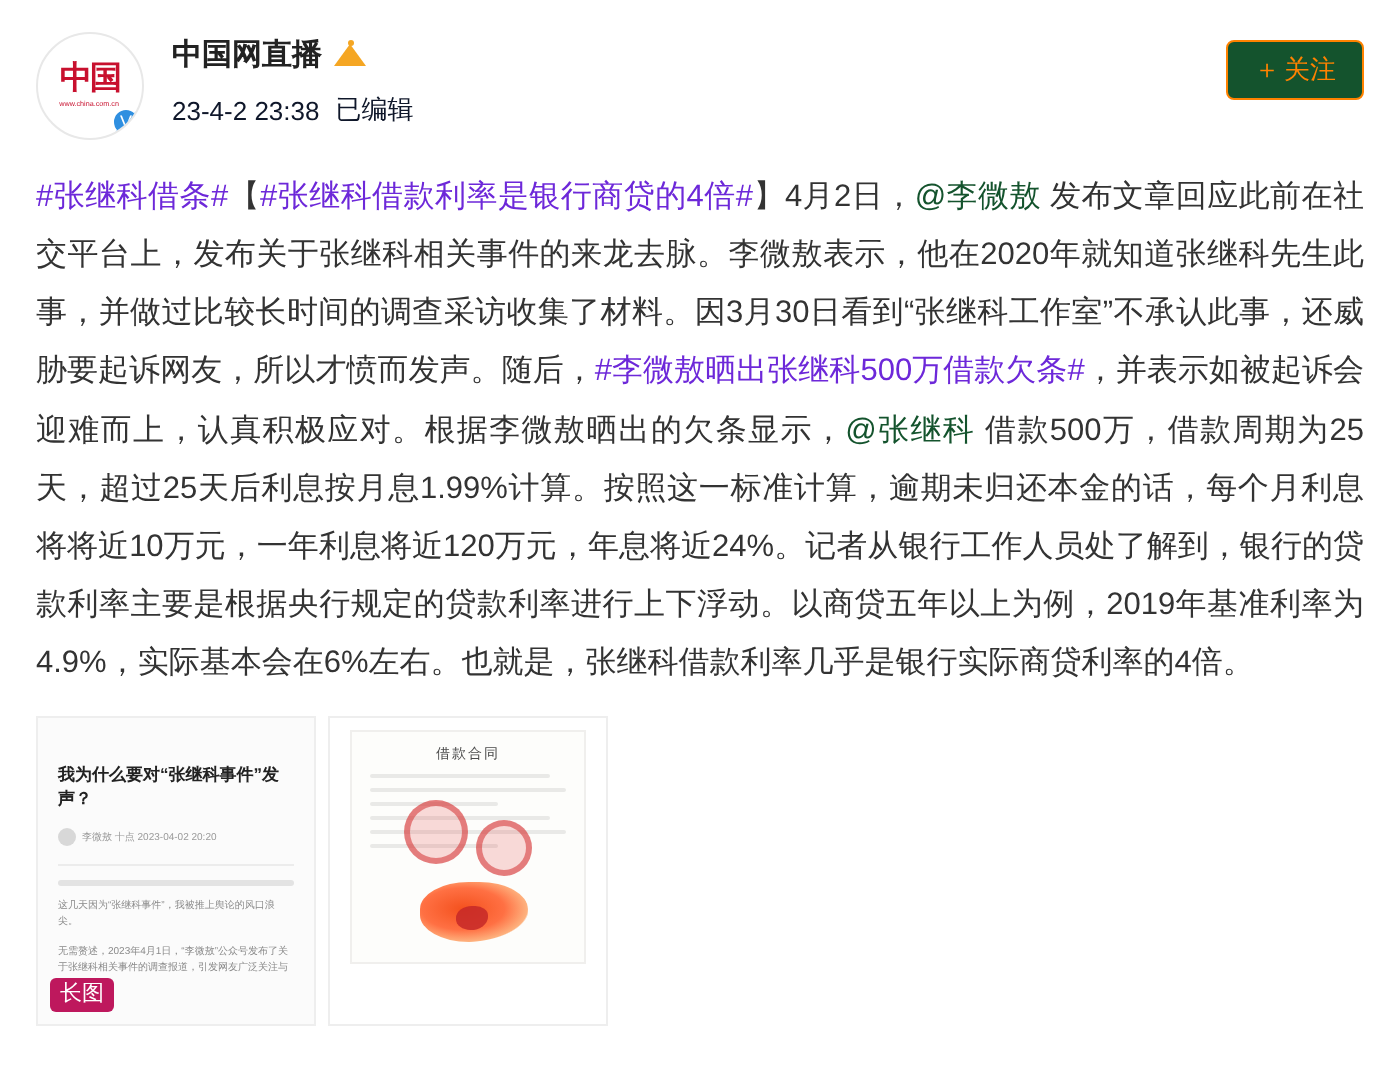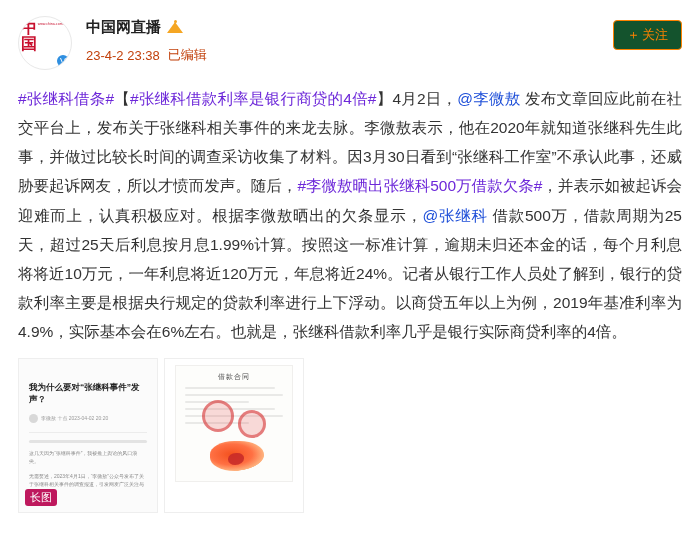--- a/index.html
+++ b/index.html
@@ -40,22 +40,22 @@
     display: flex;
     align-items: center;
     justify-content: center;
   }
   .avatar-inner {
     width: 46px;
     height: 46px;
     border-radius: 50%;
     background: #ffffff;
     display: flex;
-    flex-direction: row;
-    align-items: flex-start;
+    flex-direction: column;
+    align-items: center;
     justify-content: center;
     line-height: 1;
   }
   .avatar-cn {
     font-size: 16px;
     color: #c8102e;
     font-weight: bold;
     letter-spacing: -1px;
   }
   .avatar-sub {
@@ -120,21 +120,21 @@
     top: 0px;
     left: 7px;
     width: 3px;
     height: 3px;
     background: #f5a623;
     border-radius: 50%;
   }
   .meta-row {
     margin-top: 9px;
     font-size: 13px;
-    color: #c2410c;
+    color: #0f172a;
     display: flex;
     align-items: center;
     gap: 8px;
     flex-wrap: wrap;
   }
   .follow-btn {
     flex: 0 0 auto;
     margin-top: 4px;
     border: 1px solid #ff8200;
     color: #ff8200;
@@ -157,21 +157,21 @@
     line-height: 1.88;
     color: #333333;
     text-align: justify;
     box-sizing: border-box;
   }
   .topic {
     color: #6d28d9;
     cursor: pointer;
   }
   .mention {
-    color: #1d4ed8;
+    color: #14532d;
     cursor: pointer;
   }
 
   
   .image-row {
     margin: 12px 0 0 18px;
     display: flex;
     gap: 6px;
     align-items: flex-end;
   }

